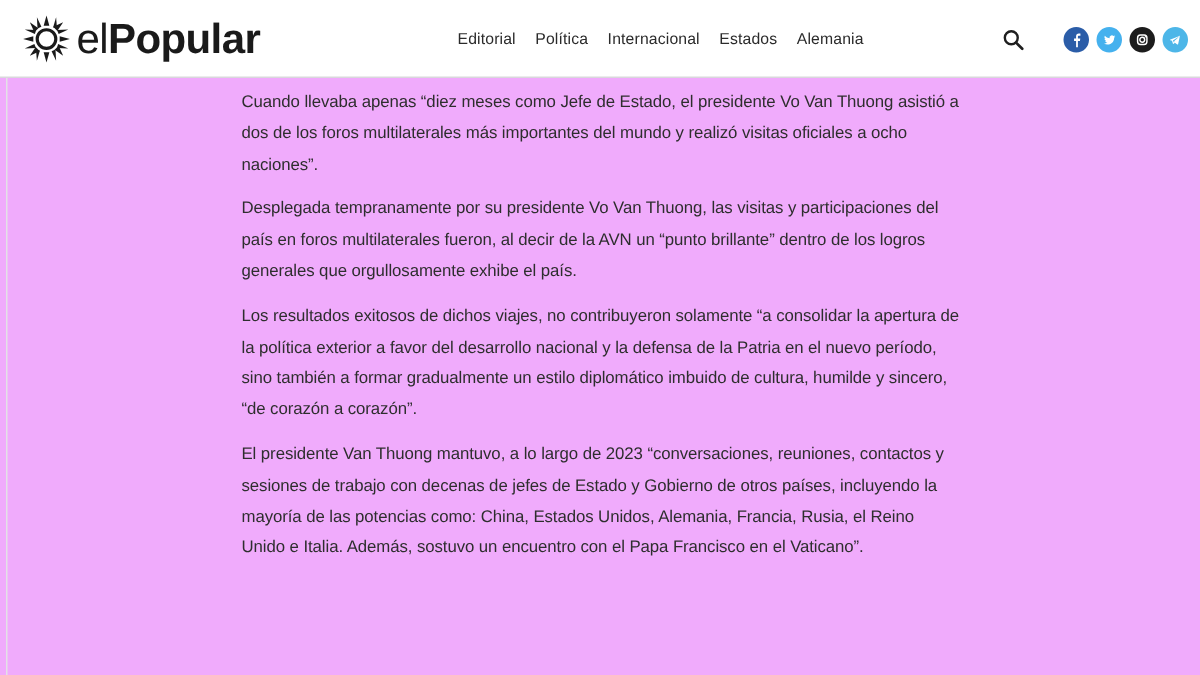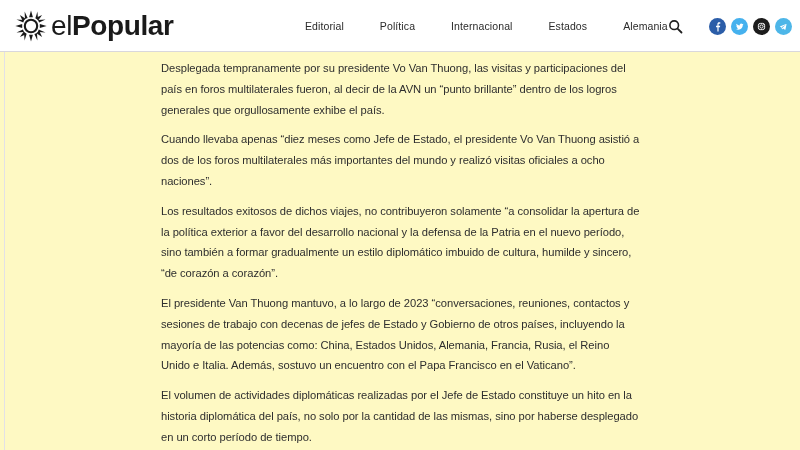--- a/index.html
+++ b/index.html
@@ -9,21 +9,21 @@
     height: 450px;
     overflow: hidden;
     background: #ffffff;
     font-family: "Liberation Sans", sans-serif;
   }
 
   .page {
     position: relative;
     width: 800px;
     height: 450px;
-    background: #fef9c3;
+    background: #f0abfc;
   }
 
   
   .header {
     position: absolute;
     top: 0; left: 0;
     width: 800px;
     height: 52px;
     background: #ffffff;
     display: flex;
@@ -77,21 +77,21 @@
   .brand-bold  { font-weight: 700; }
 
   
   .nav {
     position: absolute;
     left: 305px;
     top: 0;
     height: 52px;
     display: flex;
     align-items: center;
-    gap: 36px;
+    gap: 13px;
   }
   .nav-item {
     font-size: 10.5px;
     color: #2b2b2b;
     white-space: nowrap;
     text-decoration: none;
     letter-spacing: 0.1px;
   }
 
   
@@ -247,21 +247,20 @@
 
       </div>
     </div>
 
     <div class="header-divider"></div>
   </div>
 
   <div class="left-rule"></div>
 
   <article class="article">
+    <p class="para">Cuando llevaba apenas “diez meses como Jefe de Estado, el presidente Vo Van Thuong asistió a dos de los foros multilaterales más importantes del mundo y realizó visitas oficiales a ocho naciones”.</p>
     <p class="para">Desplegada tempranamente por su presidente Vo Van Thuong, las visitas y participaciones del país en foros multilaterales fueron, al decir de la AVN un “punto brillante” dentro de los logros generales que orgullosamente exhibe el país.</p>
-    <p class="para">Cuando llevaba apenas “diez meses como Jefe de Estado, el presidente Vo Van Thuong asistió a dos de los foros multilaterales más importantes del mundo y realizó visitas oficiales a ocho naciones”.</p>
     <p class="para">Los resultados exitosos de dichos viajes, no contribuyeron solamente “a consolidar la apertura de la política exterior a favor del desarrollo nacional y la defensa de la Patria en el nuevo período, sino también a formar gradualmente un estilo diplomático imbuido de cultura, humilde y sincero, “de corazón a corazón”.</p>
     <p class="para">El presidente Van Thuong mantuvo, a lo largo de 2023 “conversaciones, reuniones, contactos y sesiones de trabajo con decenas de jefes de Estado y Gobierno de otros países, incluyendo la mayoría de las potencias como: China, Estados Unidos, Alemania, Francia, Rusia, el Reino Unido e Italia. Además, sostuvo un encuentro con el Papa Francisco en el Vaticano”.</p>
-    <p class="para">El volumen de actividades diplomáticas realizadas por el Jefe de Estado constituye un hito en la historia diplomática del país, no solo por la cantidad de las mismas, sino por haberse desplegado en un corto período de tiempo.</p>
 
   </article>
 
 </div>
 
 </body></html>

